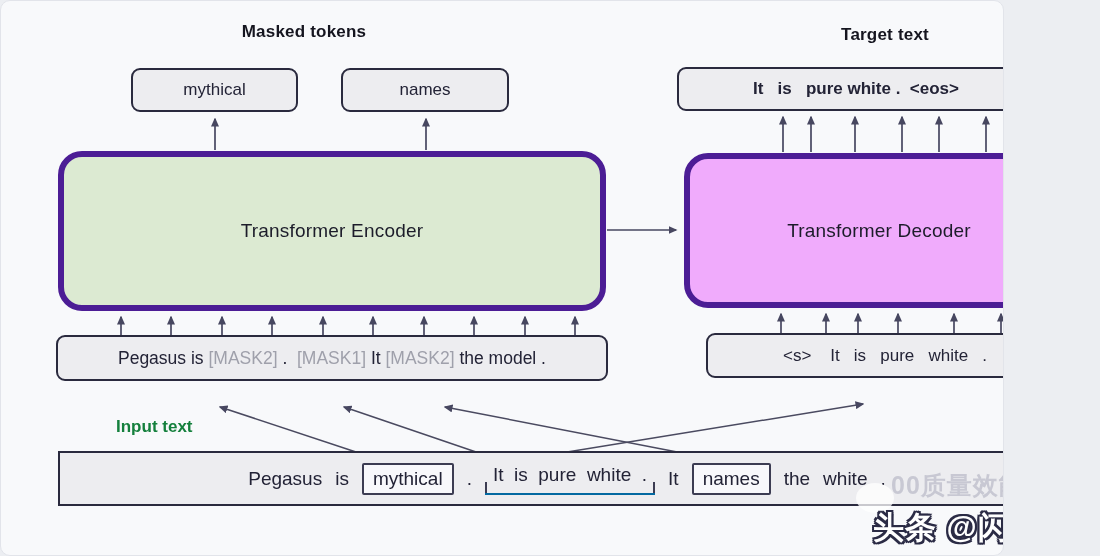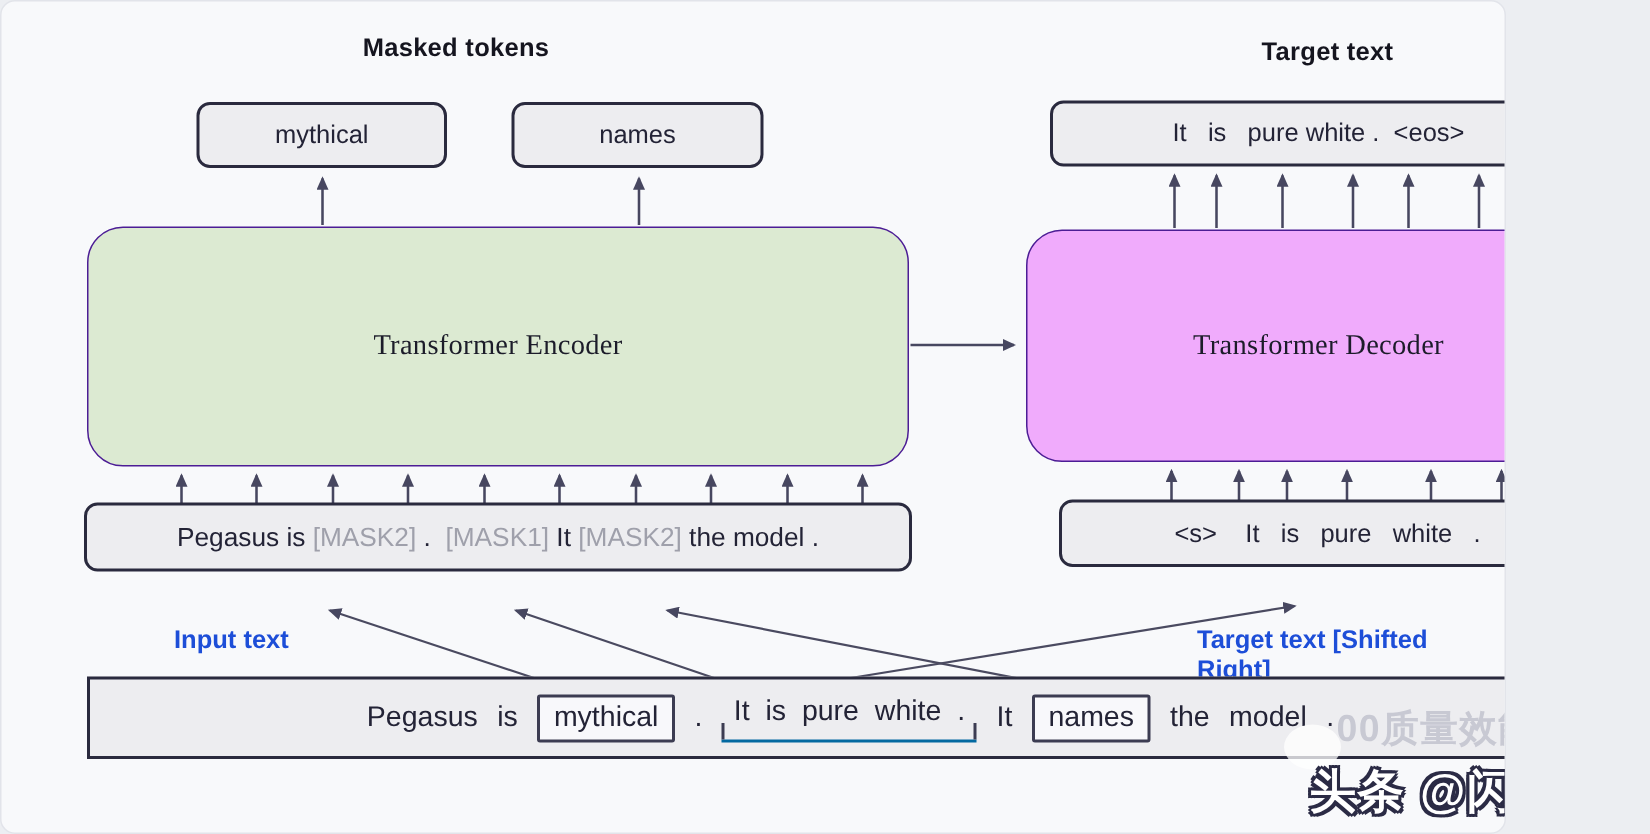--- a/index.html
+++ b/index.html
@@ -15,33 +15,33 @@
   .t-masked{left:198px;top:21px;width:210px;}
   .t-target{left:789px;top:24px;width:190px;}
   .tok-box{
     position:absolute;background:#ededf0;border:2px solid #2a2a3e;border-radius:9px;
     display:flex;align-items:center;justify-content:center;
     font-size:17px;color:#232336;box-sizing:border-box;
   }
   .pre{white-space:pre;}
   .b-mythical{left:130px;top:67px;width:167px;height:44px;}
   .b-names{left:340px;top:67px;width:168px;height:44px;}
-  .b-targetout{left:699px;top:66px;width:358px;height:44px;}
+  .b-targetout{left:676px;top:66px;width:358px;height:44px;font-weight:bold;}
   .big{
-    position:absolute;border:1px solid #4c1d95;border-radius:24px;
+    position:absolute;border:6px solid #4c1d95;border-radius:24px;
     display:flex;align-items:center;justify-content:center;
-    font-size:19px;color:#1c1c2a;box-sizing:border-box;letter-spacing:.2px;font-family:Liberation Serif, serif;
+    font-size:19px;color:#1c1c2a;box-sizing:border-box;letter-spacing:.2px;
   }
   .enc{left:57px;top:150px;width:548px;height:160px;background:#dcead2;}
   .dec{left:683px;top:152px;width:390px;height:155px;background:#f0abfc;}
   .b-input{left:55px;top:334px;width:552px;height:46px;font-size:17.5px;}
   .b-decinput{left:705px;top:332px;width:358px;height:45px;}
   .muted{color:#9fa0ab;}
   .seg{white-space:pre;}
-  .lbl{position:absolute;font-size:17px;font-weight:bold;color:#1d4ed8;}
+  .lbl{position:absolute;font-size:17px;font-weight:bold;color:#15803d;}
   .l-input{left:115px;top:416px;}
   .l-shift{left:797px;top:416px;}
   .b-bottom{
     left:57px;top:450px;width:1018px;height:55px;
     gap:13px;font-size:19px;border-radius:0;
   }
   .word-box{
     border:2px solid #3c3c52;background:#f8f8fb;border-radius:2px;
     padding:3px 9px;display:inline-block;
   }
@@ -136,32 +136,31 @@
       <span class="seg"> .  </span>
       <span class="seg muted">[MASK1]</span>
       <span class="seg"> It </span>
       <span class="seg muted">[MASK2]</span>
       <span class="seg"> the model .</span>
   </div>
 
   <div class="tok-box b-decinput pre">&lt;s&gt;    It   is   pure   white   .</div>
 
   <div class="lbl l-input">Input text</div>
-  <div class="lbl l-shift">Target text [Shifted Right]</div>
 
   <div class="tok-box b-bottom">
     <span>Pegasus</span>
     <span>is</span>
     <span class="word-box">mythical</span>
     <span>.</span>
     <span class="bracket">It  is  pure  white  .</span>
     <span>It</span>
     <span class="word-box">names</span>
     <span>the</span>
-    <span>model</span>
+    <span>white</span>
     <span>.</span>
   </div>
 
   <div class="wm-blob"></div>
   <div class="wm-faint">00质量效能</div>
   <div class="wm-main">头条 @闪念基因</div>
 
 </div>
 
 </body></html>

